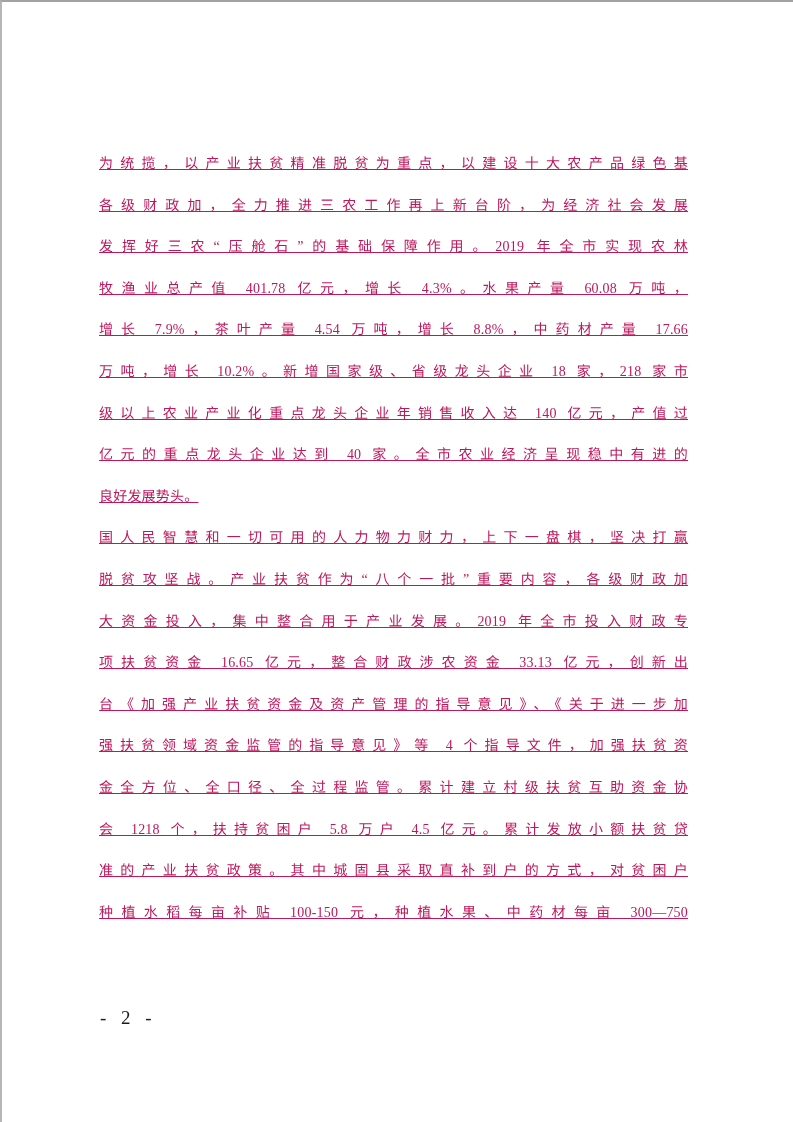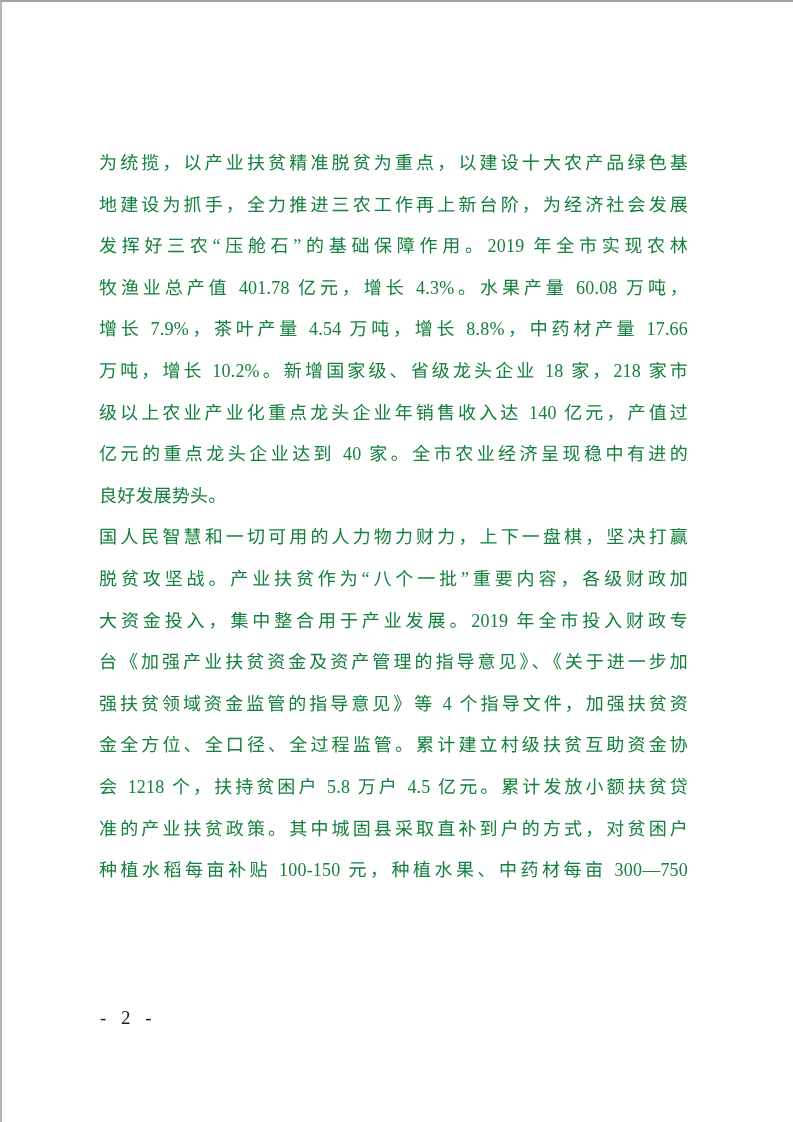--- a/index.html
+++ b/index.html
@@ -28,26 +28,27 @@
     position: absolute;
     left: 97px;
     top: 141px;
     width: 589px;
   }
   .paragraph {
     margin: 0;
     padding: 0;
   }
   .text-line {
-    font-size: 18px;
+    font-size: 14px;
     line-height: 41.6px;
     height: 41.6px;
     white-space: nowrap;
     letter-spacing: 0.2px;
-    color: #15803d;
+    color: #be185d;
+    text-decoration: underline;
   }
   .text-line.justified {
     text-align: justify;
     text-align-last: justify;
     -moz-text-align-last: justify;
   }
   .text-line.indented {
     padding-left: 41px;
   }
   .footer {
@@ -60,33 +61,34 @@
     color: #1a1a1a;
   }
 </style>
 </head>
 <body>
 
 <div class="page">
   <div class="text-block" id="text-block">
       <div class="paragraph">
         <div class="text-line justified">为统揽，以产业扶贫精准脱贫为重点，以建设十大农产品绿色基</div>
-        <div class="text-line justified">地建设为抓手，全力推进三农工作再上新台阶，为经济社会发展</div>
+        <div class="text-line justified">各级财政加，全力推进三农工作再上新台阶，为经济社会发展</div>
         <div class="text-line justified">发挥好三农“压舱石”的基础保障作用。2019 年全市实现农林</div>
         <div class="text-line justified">牧渔业总产值 401.78 亿元，增长 4.3%。水果产量 60.08 万吨，</div>
         <div class="text-line justified">增长 7.9%，茶叶产量 4.54 万吨，增长 8.8%，中药材产量 17.66</div>
         <div class="text-line justified">万吨，增长 10.2%。新增国家级、省级龙头企业 18 家，218 家市</div>
         <div class="text-line justified">级以上农业产业化重点龙头企业年销售收入达 140 亿元，产值过</div>
         <div class="text-line justified">亿元的重点龙头企业达到 40 家。全市农业经济呈现稳中有进的</div>
         <div class="text-line">良好发展势头。</div>
       </div>
       <div class="paragraph">
         <div class="text-line justified">国人民智慧和一切可用的人力物力财力，上下一盘棋，坚决打赢</div>
         <div class="text-line justified">脱贫攻坚战。产业扶贫作为“八个一批”重要内容，各级财政加</div>
         <div class="text-line justified">大资金投入，集中整合用于产业发展。2019 年全市投入财政专</div>
+        <div class="text-line justified">项扶贫资金 16.65 亿元，整合财政涉农资金 33.13 亿元，创新出</div>
         <div class="text-line justified">台《加强产业扶贫资金及资产管理的指导意见》、《关于进一步加</div>
         <div class="text-line justified">强扶贫领域资金监管的指导意见》等 4 个指导文件，加强扶贫资</div>
         <div class="text-line justified">金全方位、全口径、全过程监管。累计建立村级扶贫互助资金协</div>
         <div class="text-line justified">会 1218 个，扶持贫困户 5.8 万户 4.5 亿元。累计发放小额扶贫贷</div>
         <div class="text-line justified">准的产业扶贫政策。其中城固县采取直补到户的方式，对贫困户</div>
         <div class="text-line justified">种植水稻每亩补贴 100-150 元，种植水果、中药材每亩 300—750</div>
       </div>
     </div>
   <div class="footer">- 2 -</div>
 </div>

